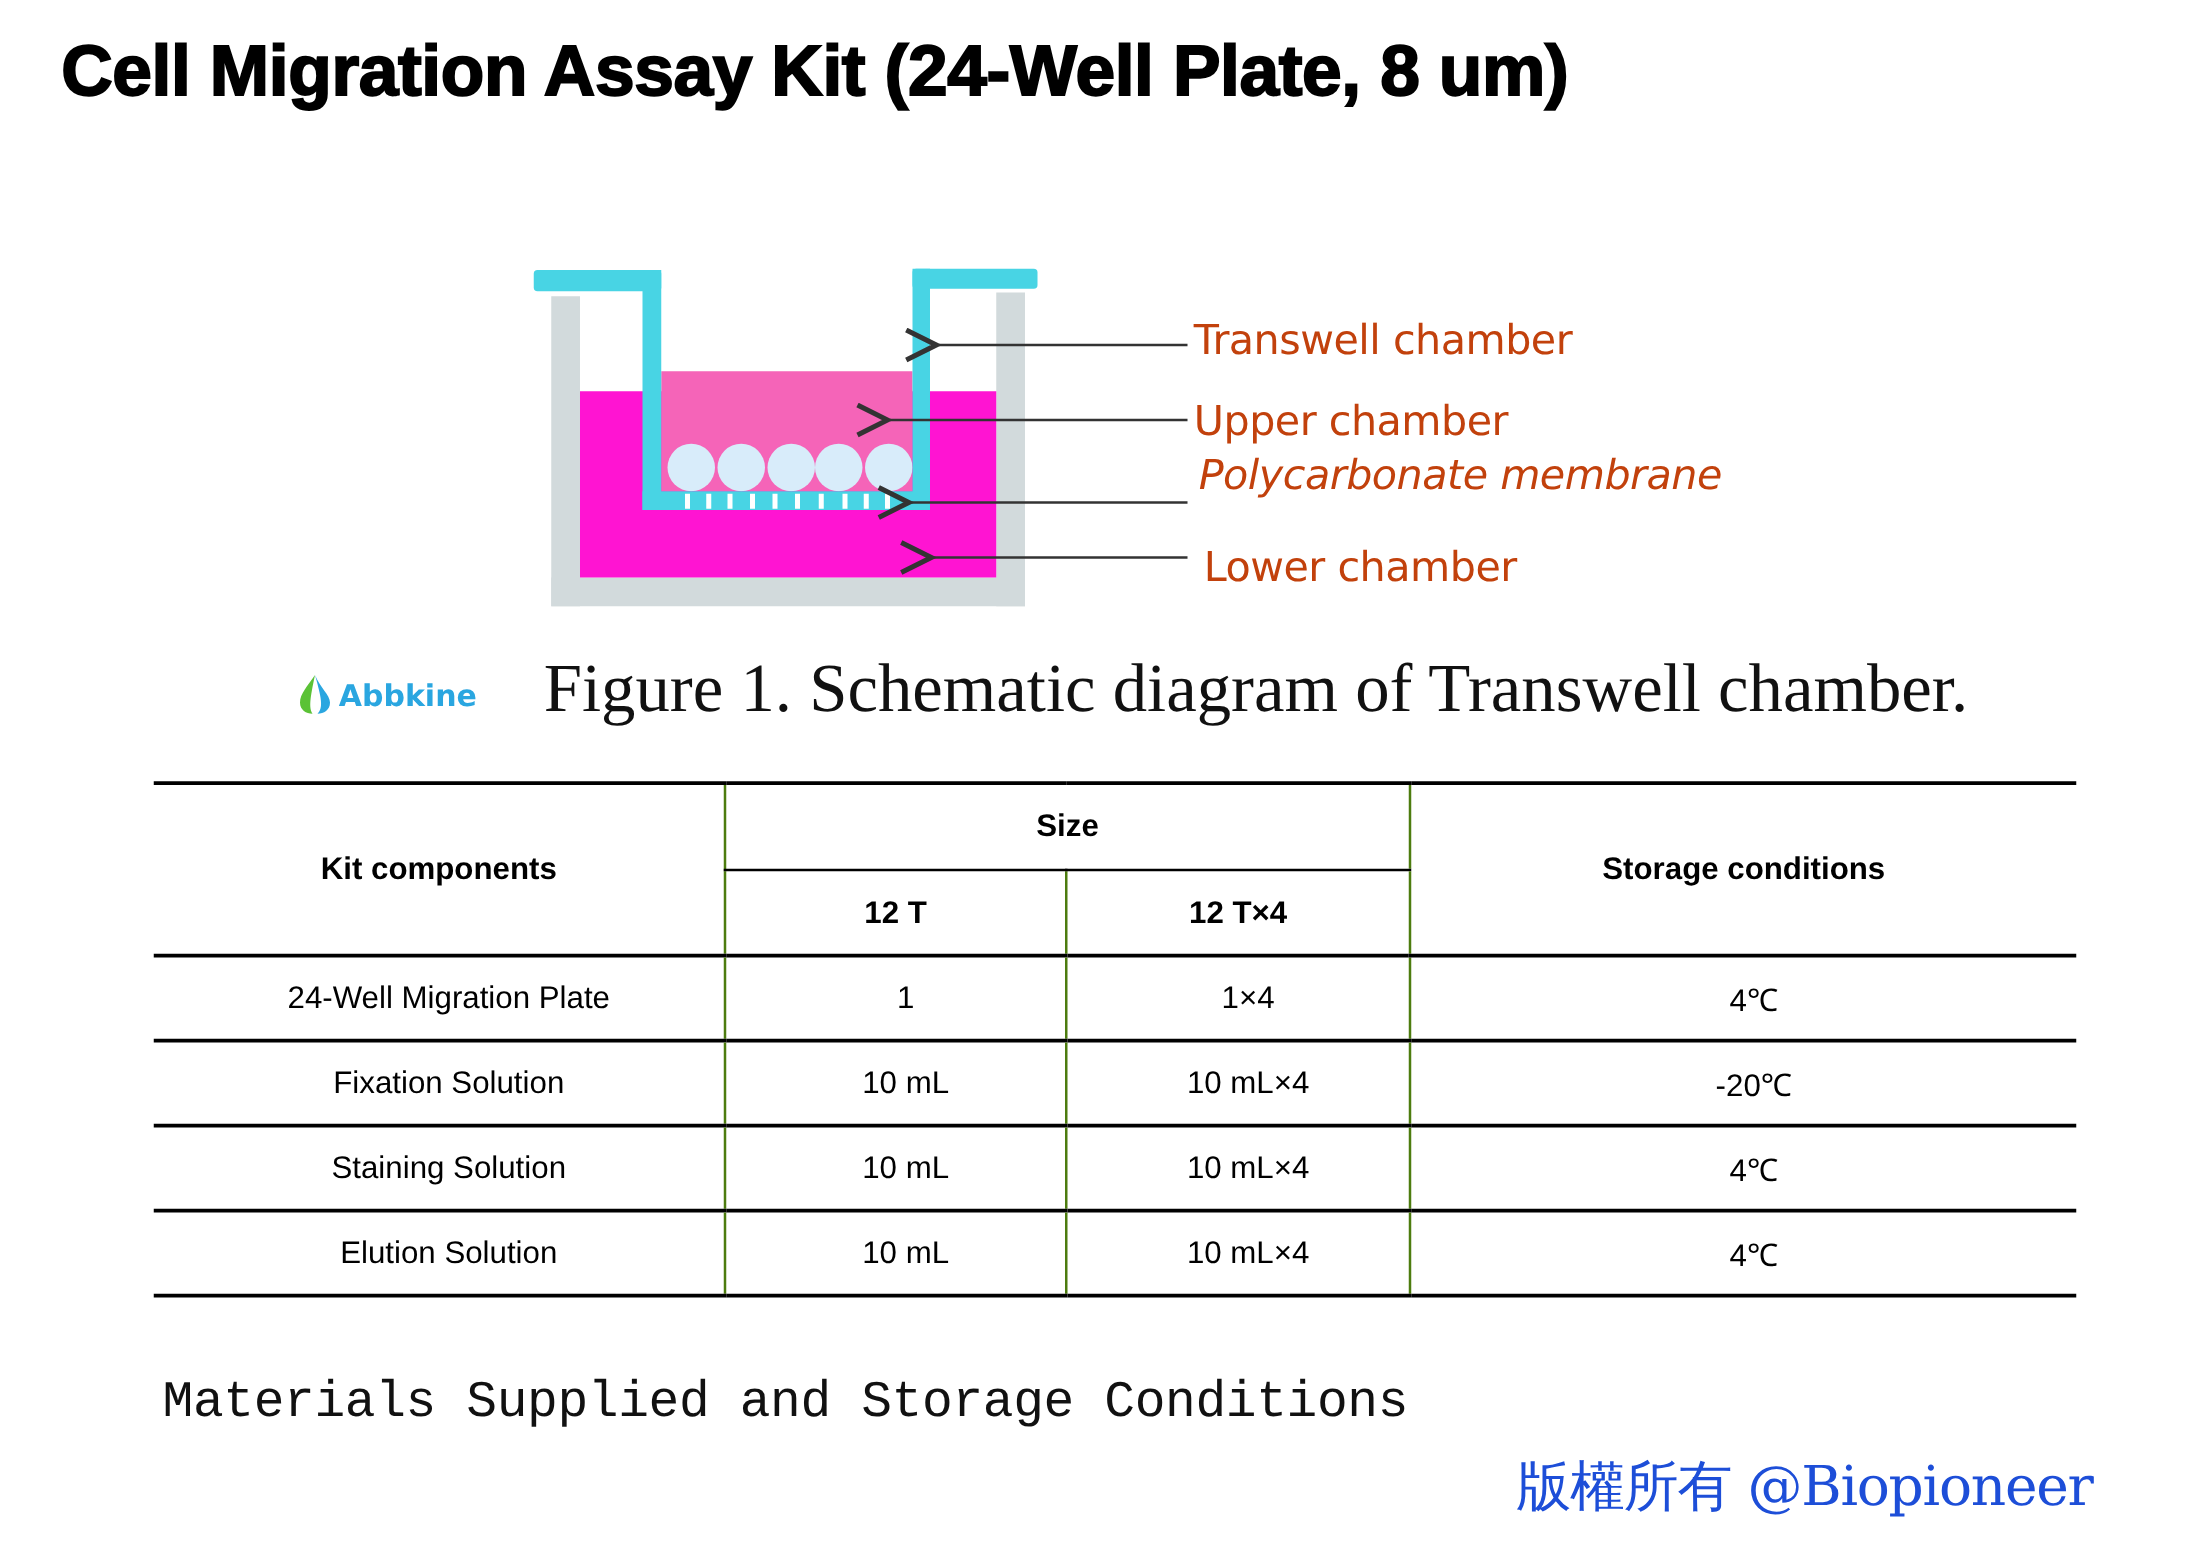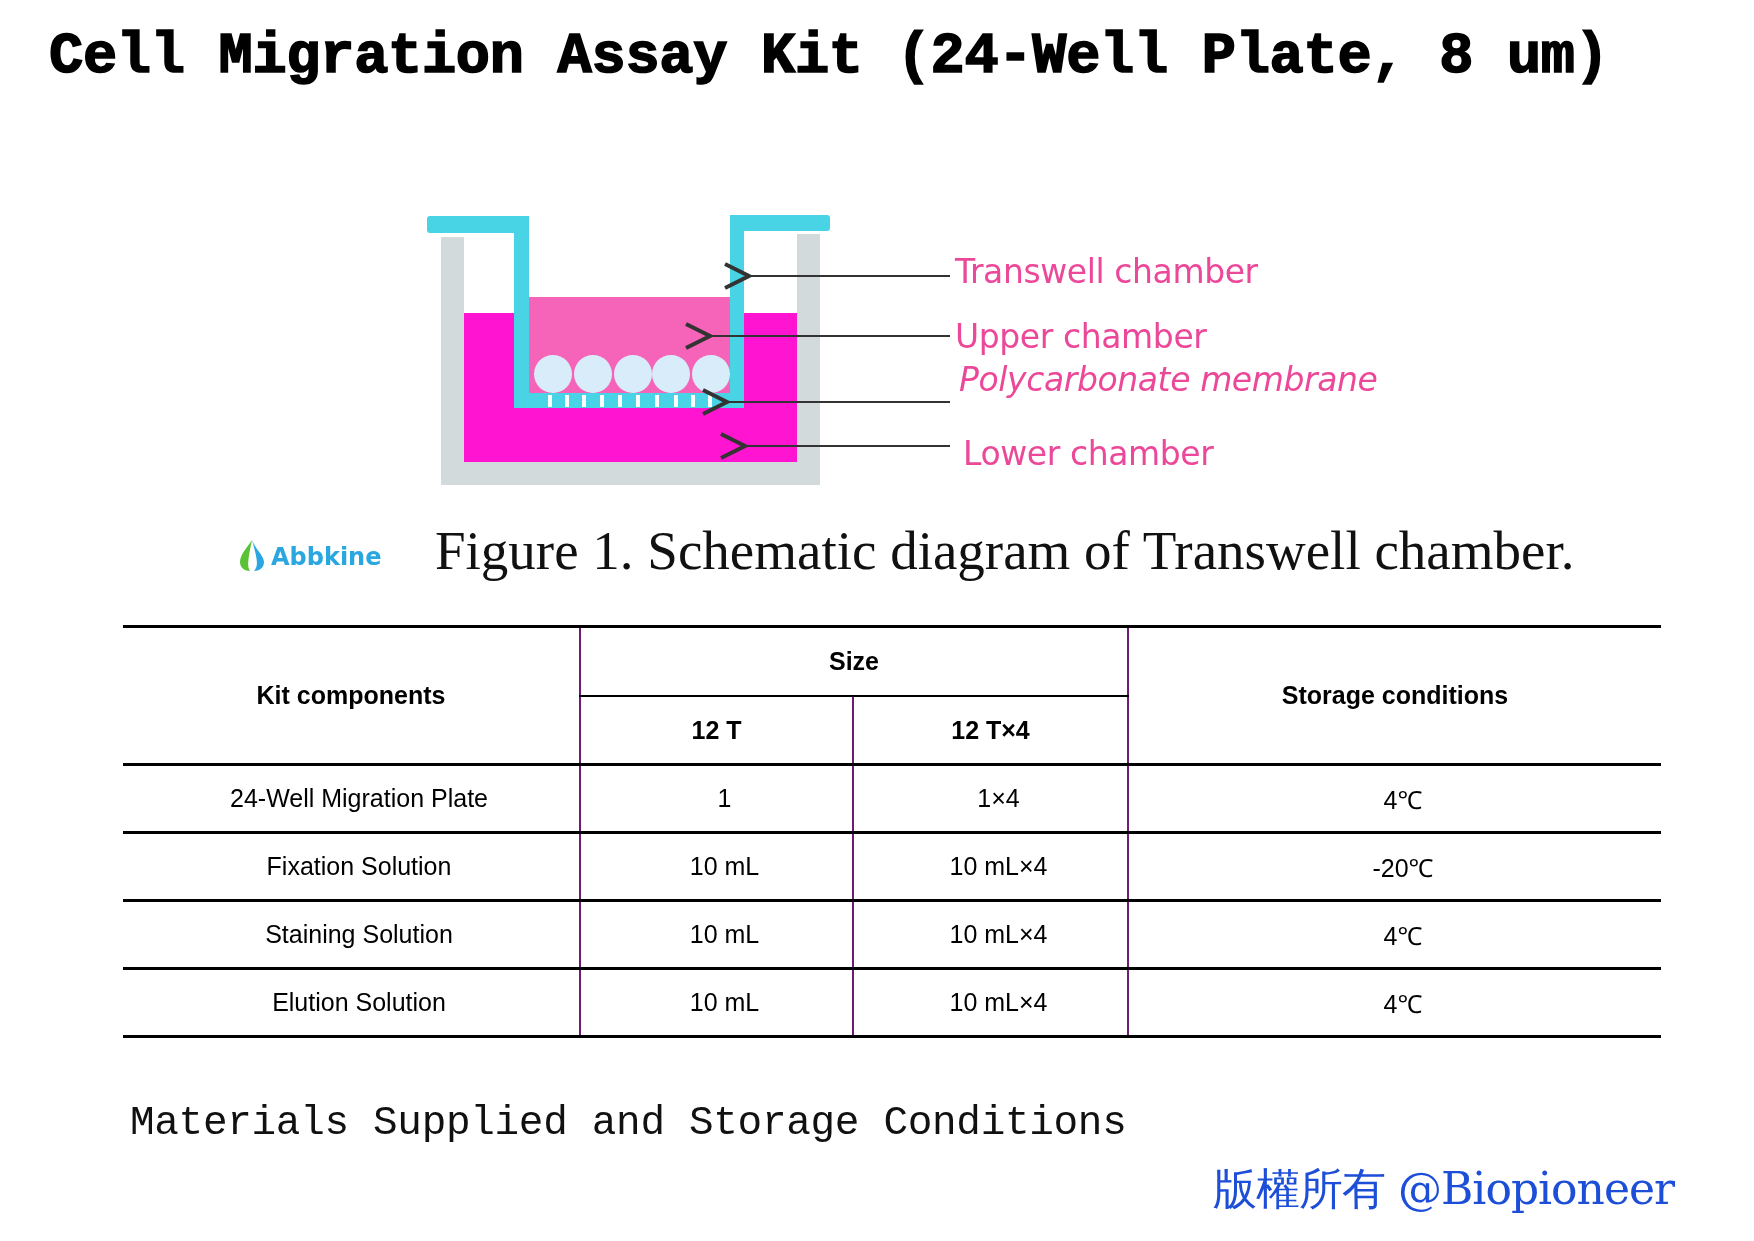--- a/index.html
+++ b/index.html
@@ -1,27 +1,27 @@
 <!DOCTYPE html>
 <html><head>
 <meta charset="utf-8">
 <style>
   html, body { margin:0; padding:0; background:#ffffff; }
   body { width:1754px; height:1241px; position:relative; overflow:hidden; font-family:"Liberation Sans", sans-serif; color:#000; }
   .abs { position:absolute; }
-  .title { left:49px; top:22px; font-family:Liberation Mono, monospace; font-weight:700; font-size:57px; letter-spacing:-0.3px; white-space:nowrap; -webkit-text-stroke:1.6px #000; line-height:70px; }
+  .title { left:49px; top:22px; font-family:Liberation Sans, sans-serif; font-weight:700; font-size:57px; letter-spacing:-0.3px; white-space:nowrap; -webkit-text-stroke:1.6px #000; line-height:70px; }
   .diagram { left:0; top:0; width:1754px; height:520px; }
-  .lbl { font-family:"DejaVu Sans", sans-serif; font-size:33px; color:#ec4899; white-space:nowrap; line-height:40px; letter-spacing:-0.4px; }
+  .lbl { font-family:"DejaVu Sans", sans-serif; font-size:33px; color:#c2410c; white-space:nowrap; line-height:40px; letter-spacing:-0.4px; }
   .figcap { left:435px; top:527px; font-family:"Liberation Serif", serif; font-size:55px; white-space:nowrap; line-height:48px; color:#111; }
   .logo { left:237px; top:538px; width:175px; height:34px; }
   table.kit { position:absolute; left:123px; top:625px; width:1538px; border-collapse:collapse; font-family:"Liberation Sans", sans-serif; font-size:25px; }
   table.kit td, table.kit th { padding:0; }
   .bt { border-top:3px solid #000; }
   .bb { border-bottom:3px solid #000; }
-  .vl { border-left:2px solid #701a75; }
+  .vl { border-left:2px solid #4d7c0f; }
   th { font-weight:700; text-align:center; }
   td.cell { height:65px; padding-left:16px !important; text-align:center; }
   .matcap { left:130px; top:1100px; font-family:Liberation Mono, monospace; font-size:41px; white-space:nowrap; color:#111; letter-spacing:-0.3px; }
   .watermark { left:1213px; top:1160px; font-family:"DejaVu Serif", serif; font-size:44px; white-space:nowrap; color:#1d4ed8; letter-spacing:-1px; }
 </style>
 </head>
 <body>
 
 <div class="abs title">Cell Migration Assay Kit (24-Well Plate, 8 um)</div>
 

